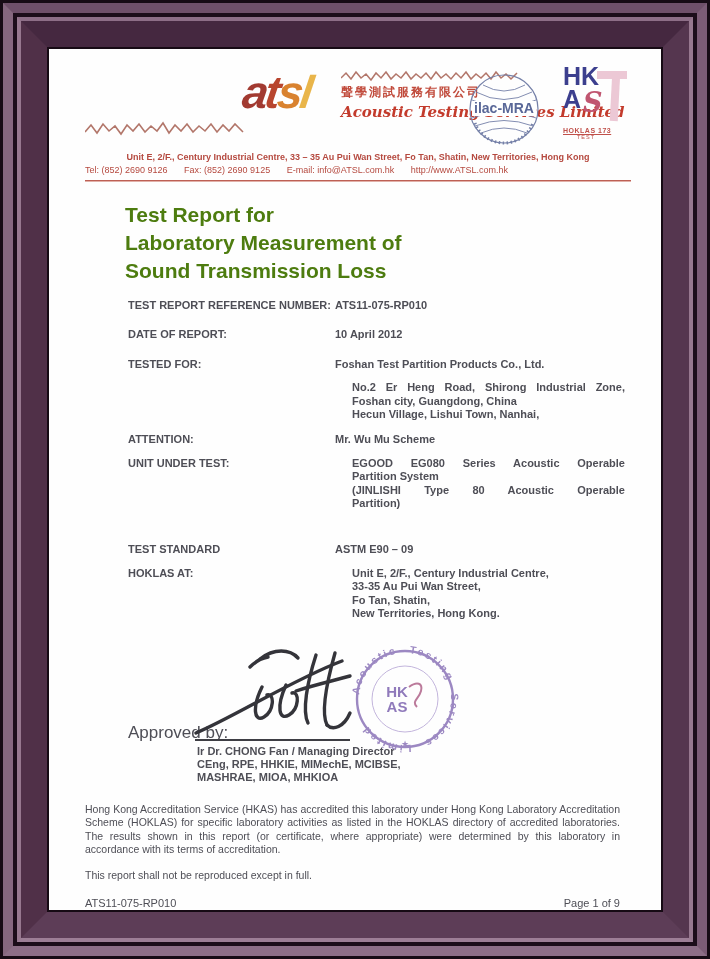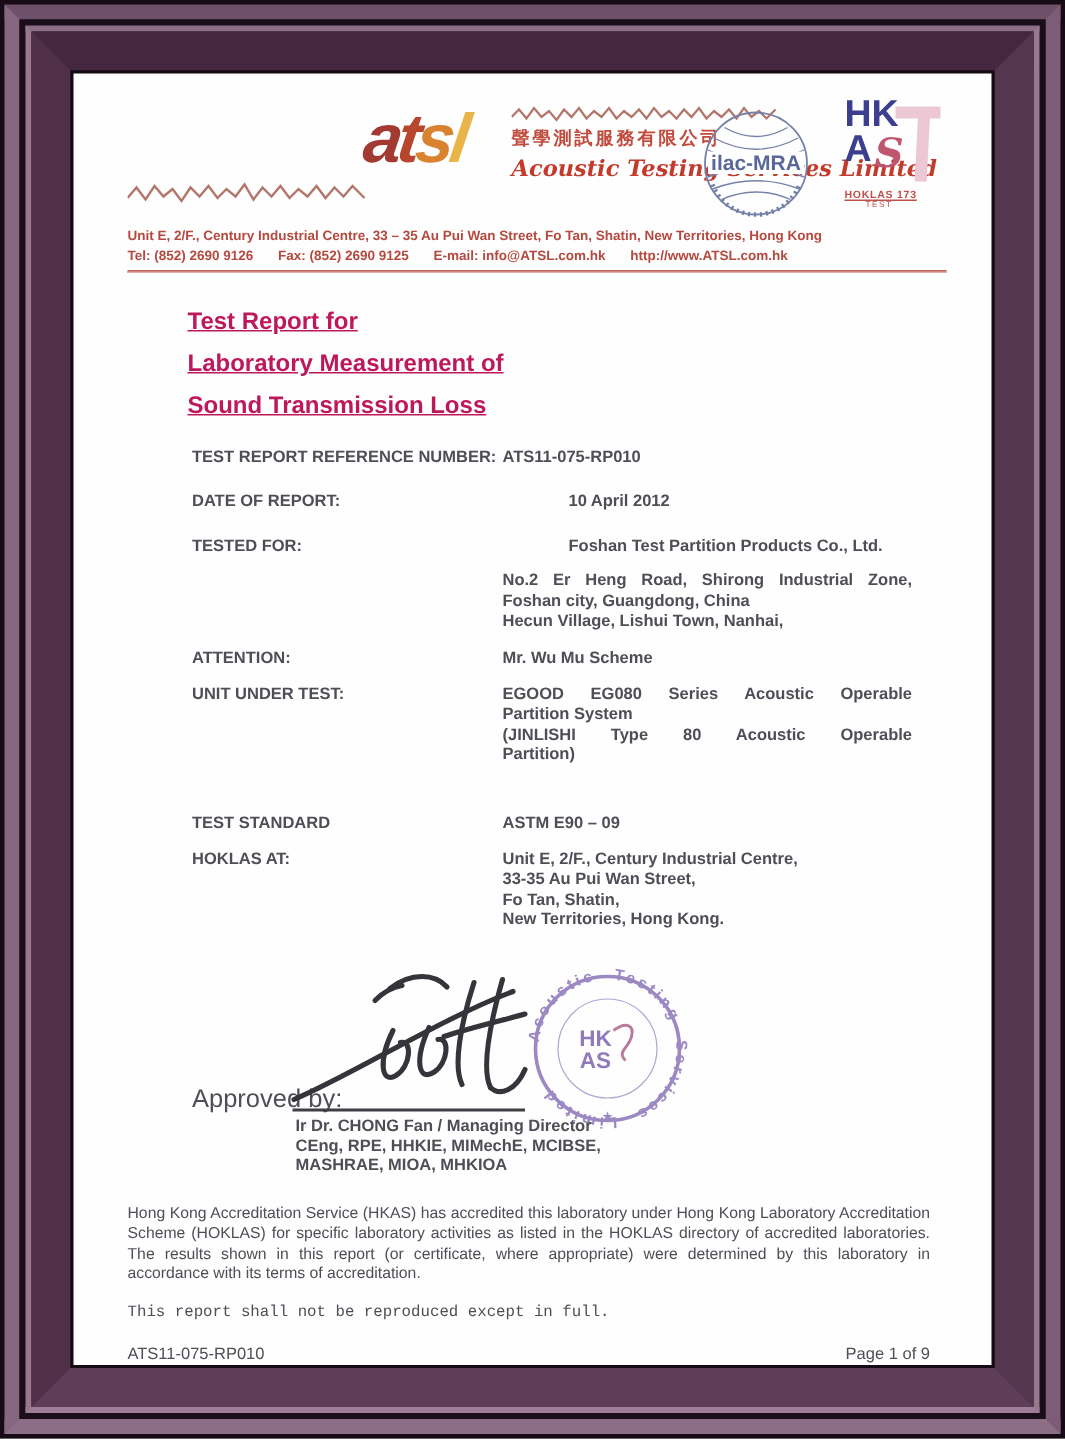--- a/index.html
+++ b/index.html
@@ -34,49 +34,49 @@
   .hkas-letters { position:relative; height:56px; }
   .hkas-t { position:absolute; left:34px; top:6px; width:30px; height:52px; }
   .hkas-t .bar-v { position:absolute; left:14px; top:2px; width:8px; height:48px; background:#ecc8d5; transform:rotate(3deg); }
   .hkas-t .bar-h { position:absolute; left:0; top:0; width:30px; height:8px; background:#ecc8d5; }
   .hkas-hk { font-size:25px; font-weight:bold; color:#3c3f8e; letter-spacing:0px; line-height:0.92; position:relative; }
   .hkas-a  { font-size:25px; font-weight:bold; color:#3c3f8e; line-height:0.92; position:relative; }
   .hkas-s  { font-family:"DejaVu Serif", serif; font-style:italic; font-weight:bold; font-size:27px;
              color:#c05570; position:absolute; left:20px; top:22px; }
   .hkas-scheme { font-size:7px; font-weight:bold; color:#c0504a; text-decoration:underline; margin-top:6px; letter-spacing:0.5px; }
   .hkas-test { font-size:5.5px; color:#c0504a; margin-left:14px; letter-spacing:1px; }
-  .addr-line { font-size:9px; color:#b5493f; font-weight:bold; margin-top:3px; white-space:nowrap; }
-  .contact-line { font-size:9px; color:#b5493f; font-weight:bold; margin-top:3px; }
+  .addr-line { font-size:9px; color:#b5493f; font-weight:bold; margin-top:3px; white-space:nowrap;text-align:center; }
+  .contact-line { font-size:9px; color:#b5493f; font-weight:normal; margin-top:3px; }
   .contact-line span { margin-right:14px; }
   .red-rule { margin-top:5px; height:2px; background:#bd6055; border-bottom:1px solid #e2b0a8; }
 
   
-  .title { margin:19px 0 0 76px; font-size:16px; line-height:28px; font-weight:bold; color:#be185d;text-decoration:underline; }
+  .title { margin:19px 0 0 76px; font-size:21px; line-height:28px; font-weight:bold; color:#4d7c0f; }
 
   
   .fields { margin:14px 30px 0 79px; font-size:11px; line-height:13.4px; font-weight:bold; color:#4e4e56; }
   .frow { display:flex; }
   .flabel { width:207px; flex:none; }
   .fvalue { width:273px; flex:none; }
   .stretch { text-align:justify; text-align-last:justify; }
-  .mt16 { margin-top:16px;gap:44px; } .mt12 { margin-top:12px; }
-  .mt10 { margin-top:10px; } .mt33 { margin-top:33px; }
+  .mt16 { margin-top:16px; } .mt12 { margin-top:12px; }
+  .mt10 { margin-top:10px;gap:17px; } .mt33 { margin-top:33px; }
 
   
   .sig-section { position:relative; height:176px; margin:0 33px 0 36px; }
   .approved { position:absolute; left:43px; top:102px; font-size:17px; color:#4e4e56; }
   .sig-svg { position:absolute; left:105px; top:22px; }
   .sig-line { position:absolute; left:110px; top:118px; width:155px; border-bottom:2px solid #3e3e44; }
   .sig-name { position:absolute; left:112px; top:124px; font-size:11px; font-weight:bold; line-height:13px; color:#4e4e56; }
   .stamp { position:absolute; left:258px; top:16px; opacity:0.85; }
 
   
   .footer { margin:6px 41px 0 36px; }
   .accred { font-size:10.5px; line-height:13.5px; text-align:justify; color:#4e4e56; }
-  .repro { font-size:10.5px; margin-top:12px; color:#4e4e56;font-family:Liberation Mono, monospace; }
+  .repro { font-size:10.5px; margin-top:12px; color:#4e4e56; }
   .bottom-row { display:flex; justify-content:space-between; margin-top:16px; font-size:11px; color:#4e4e56; }
 </style>
 </head>
 <body>
 
 <div class="f1">
  <div class="f2">
   <div class="f3">
    <div class="f4">
     <div class="f5">

